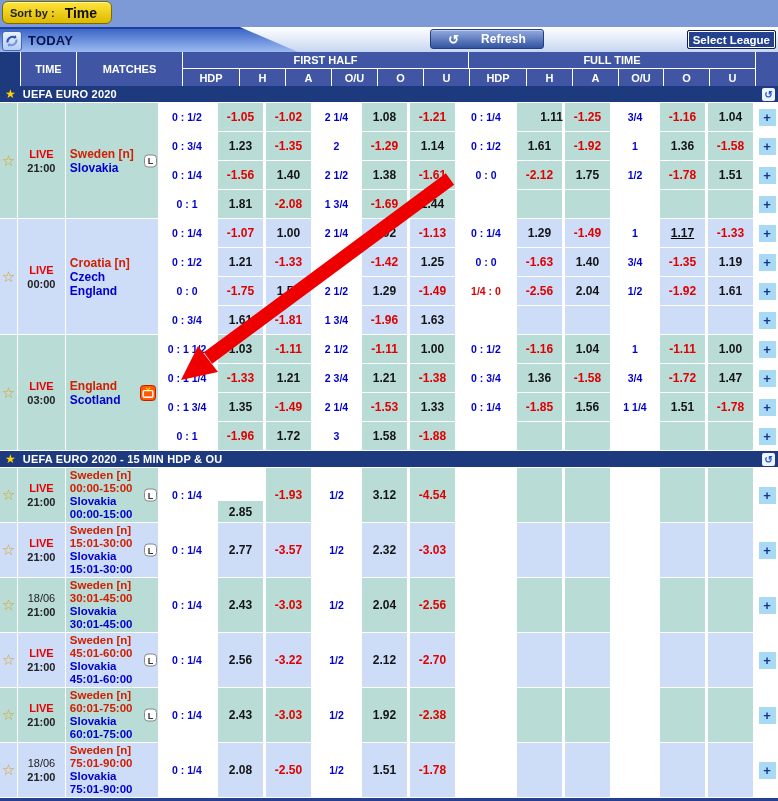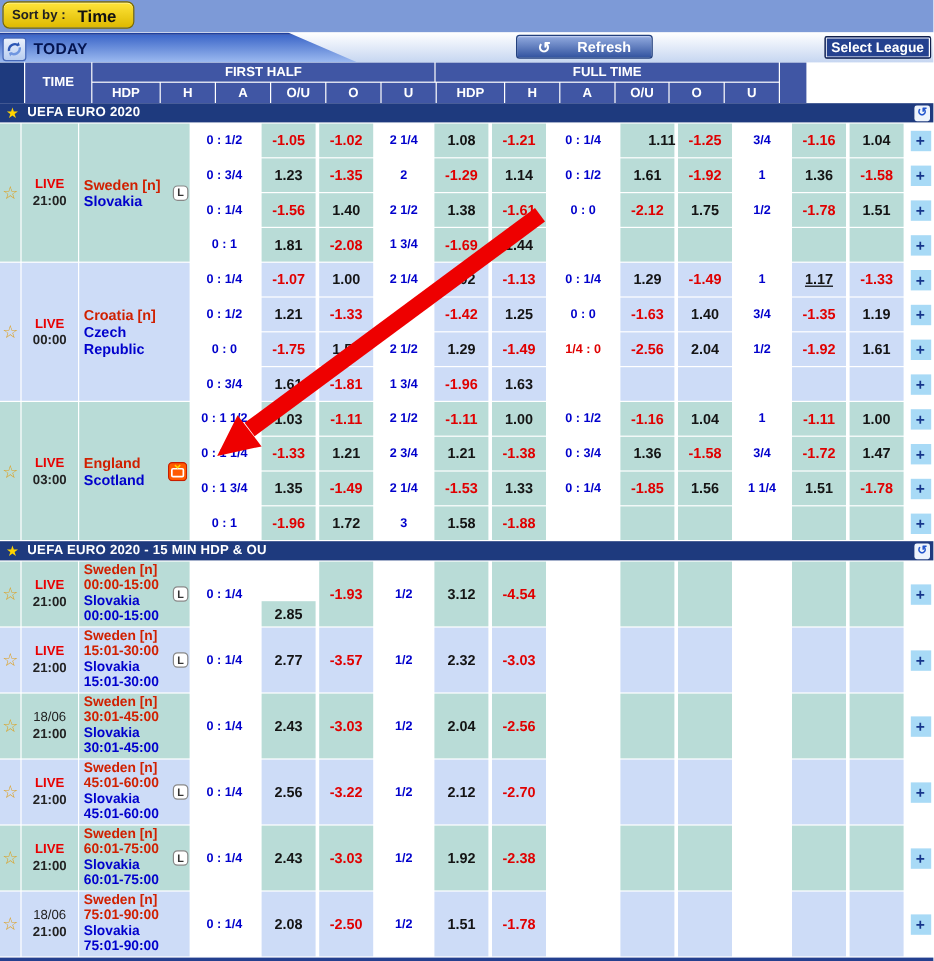--- a/index.html
+++ b/index.html
@@ -141,20 +141,21 @@
     <span>Refresh</span>
   </div>
   <div class="select-btn">
     <span>Select League</span>
   </div>
 </div>
 
 <div class="thead">
   <div class="thc th-star"></div>
   <div class="thc th-time">TIME</div>
+  <div class="thc th-match">MATCHES</div>
   <div class="th-mid">
     <div class="th-grp-row">
       <div class="thc grp-fh">FIRST HALF</div>
       <div class="thc grp-ft">FULL TIME</div>
     </div>
     <div class="th-col-row" id="cols-all">
         <div class="thc hcell" style="width: 56px;">HDP</div>
         <div class="thc hcell" style="width: 45px;">H</div>
         <div class="thc hcell" style="width: 45px;">A</div>
         <div class="thc hcell" style="width: 45px;">O/U</div>
@@ -344,21 +345,21 @@
       </div>
     </div>
     <div class="match m-ft blu">
       <div class="cell bg star-cell">☆</div>
       <div class="cell bg time-cell">
         <span class="t-live">LIVE</span>
         <span class="t-time">00:00</span>
       </div>
       <div class="cell bg match-cell">
         <div class="team-h">Croatia [n]</div>
-        <div class="team-a">Czech Republic</div>
+        <div class="team-a">Czech England</div>
       </div>
       <div class="lines">
         <div class="line line-ft">
           <div class="cell wc" style="width: 56px;">
             <span class="hdp">0 : 1/4</span>
           </div>
           <div class="cell bg" style="width: 45px;">
             <span class="neg">-1.07</span>
           </div>
           <div class="cell bg" style="width: 45px;">

